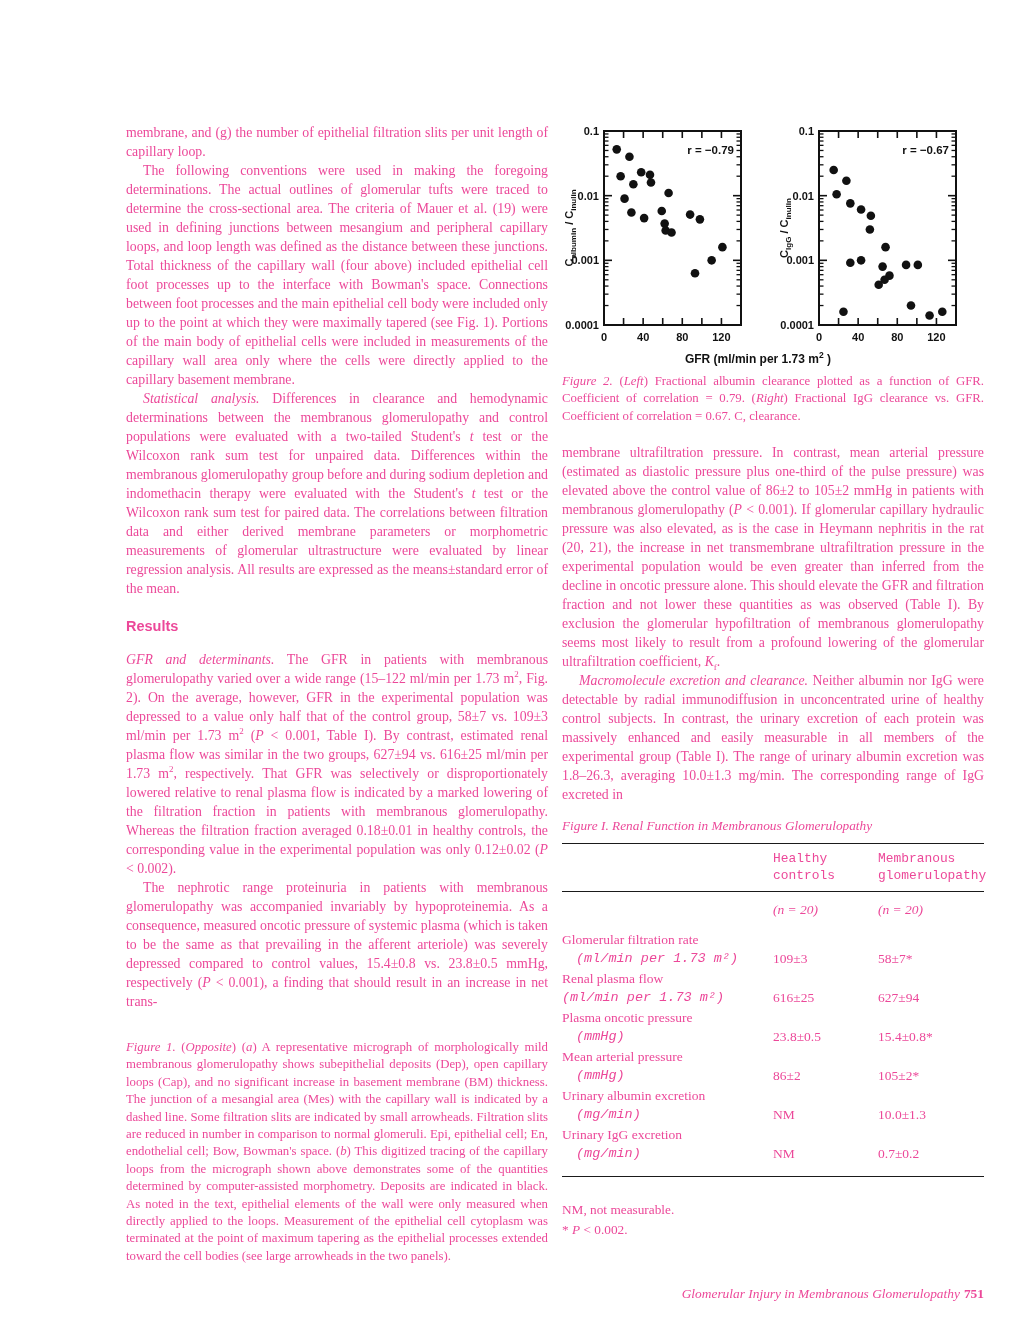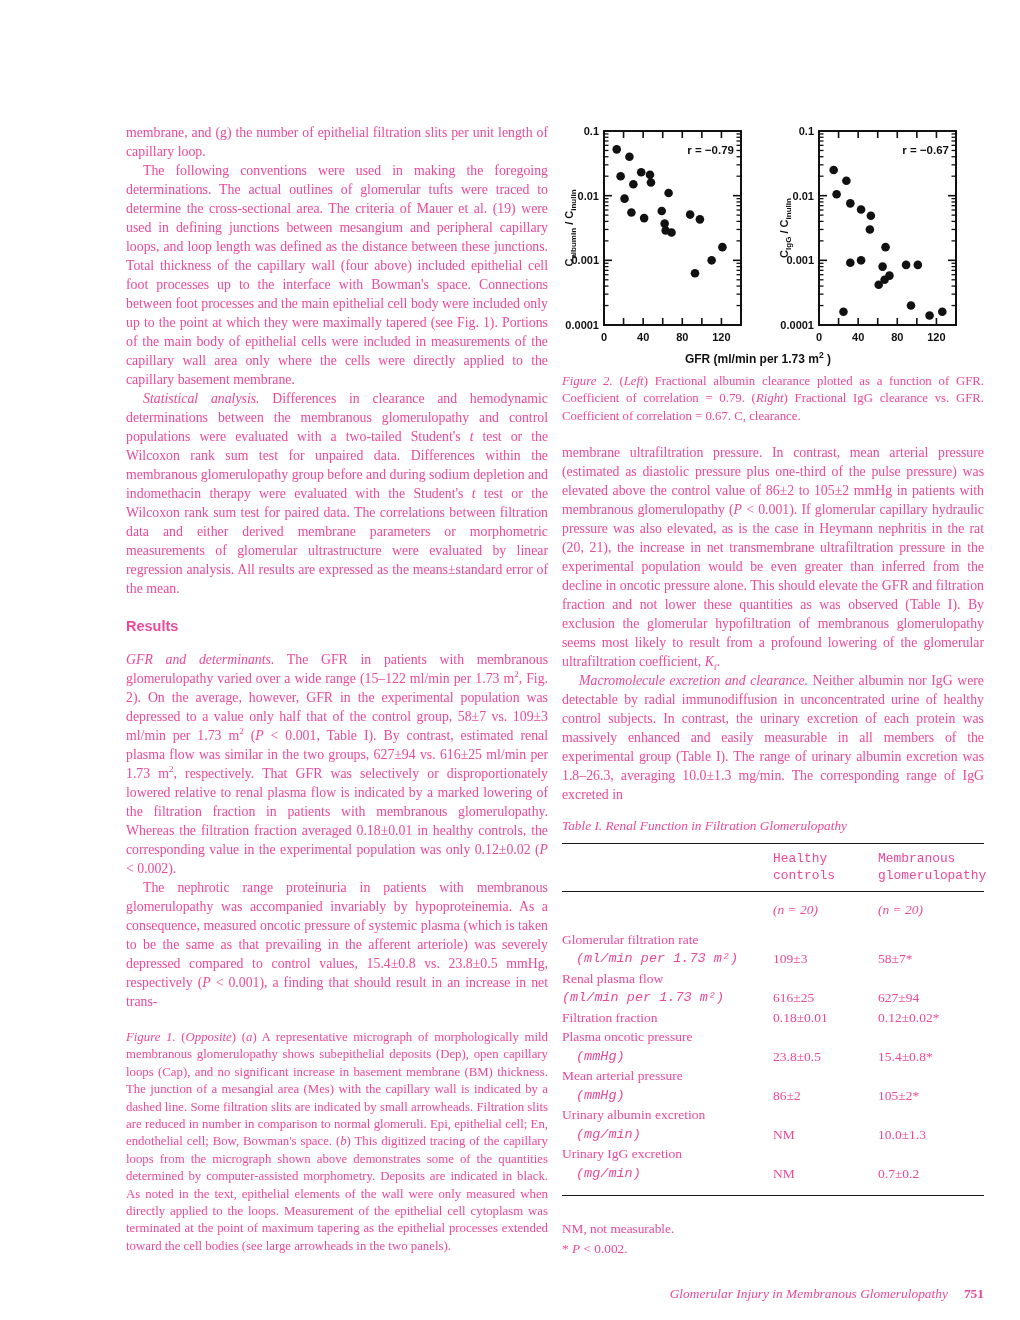--- a/index.html
+++ b/index.html
@@ -6,21 +6,21 @@
   .page{position:relative;width:1020px;height:1320px;background:#ffffff;overflow:hidden;
         font-family:"Liberation Serif",serif;color:#ec4899;}
   .columns{position:absolute;left:126px;top:123px;width:858px;display:flex;gap:14px;}
   .col{width:422px;}
   p{margin:0;}
   .body{font-size:13.8px;line-height:19px;text-align:justify;hyphens:auto;}
   .indent{text-indent:17px;}
   .results-heading{font-family:"Liberation Sans",sans-serif;font-weight:bold;font-size:14.5px;
                    margin:20px 0 16px 0;}
   .caption{font-size:12.8px;line-height:17.4px;text-align:justify;hyphens:auto;}
-  .fig1cap{margin-top:18px;}
+  .fig1cap{margin-top:28px;}
   .fig2cap{margin-top:4px;}
   .aftercap{margin-top:18px;}
   sup,sub{font-size:0.65em;line-height:0;}
   .figure{width:422px;height:246px;}
   
   .tablewrap{margin-top:14px;font-size:13.5px;}
   .table-title{font-style:italic;font-size:13.3px;margin-bottom:9px;}
   .rule{border-top:1.6px solid #1a1a1a;}
   .trow{display:grid;grid-template-columns:1fr 105px 112px;line-height:19.5px;}
   .thead{padding:7px 0 7px 0;font-family:Liberation Mono, monospace;}
@@ -28,21 +28,21 @@
   .nrow{padding:8px 0 10px 0;}
   .it{font-style:italic;}
   .tv{padding-left:6px;}
   .tunit{font-style:italic;font-family:Liberation Mono, monospace;}
   .ind{padding-left:14px;}
   .brule{margin-top:12px;}
   .fnote{font-size:13.3px;line-height:18px;margin-top:24px;}
   .fnote + .fnote{margin-top:2px;}
   
   .footer{position:absolute;left:562px;top:1286px;width:422px;display:flex;
-          justify-content:flex-end;align-items:baseline;gap:16px;font-size:13.4px;}
+          justify-content:flex-end;align-items:baseline;gap:4px;font-size:13.4px;}
   .ftitle{font-style:italic;}
   .fpage{font-weight:bold;}
   svg text{font-family:"Liberation Sans",sans-serif;font-weight:bold;fill:#111;}
 </style>
 </head>
 <body>
 
 <div class="page">
   <div class="columns">
 
@@ -254,21 +254,21 @@
               <circle cx="281.4642857142857" cy="188.80024112158355" r="4.3" fill="#111"></circle>
             </g>
             <text x="196" y="240" text-anchor="middle" font-size="12"><tspan dy="0" font-size="12">GFR (ml/min per 1.73 m</tspan><tspan dy="-5" font-size="8.5">2</tspan><tspan dy="5" font-size="12"> )</tspan></text>
           </svg>
       </div>
       <p class="caption fig2cap"><span style="font-style: italic;">Figure 2.</span><span> (</span><span style="font-style: italic;">Left</span><span>) Fractional albumin clearance plotted as a function of GFR. Coefficient of correlation = 0.79. (</span><span style="font-style: italic;">Right</span><span>) Fractional IgG clearance vs. GFR. Coefficient of correlation = 0.67. C, clearance.</span></p>
       <p class="body aftercap"><span>membrane ultrafiltration pressure. In contrast, mean arterial pressure (estimated as diastolic pressure plus one-third of the pulse pressure) was elevated above the control value of 86±2 to 105±2 mmHg in patients with membranous glomerulopathy (</span><span style="font-style: italic;">P</span><span> &lt; 0.001). If glomerular capillary hydraulic pressure was also elevated, as is the case in Heymann nephritis in the rat (20, 21), the increase in net transmembrane ultrafiltration pressure in the experimental population would be even greater than inferred from the decline in oncotic pressure alone. This should elevate the GFR and filtration fraction and not lower these quantities as was observed (Table I). By exclusion the glomerular hypofiltration of membranous glomerulopathy seems most likely to result from a profound lowering of the glomerular ultrafiltration coefficient, </span><span style="font-style: italic;">K</span><sub>f</sub><span>.</span></p>
       <p class="body indent"><span style="font-style: italic;">Macromolecule excretion and clearance.</span><span> Neither albumin nor IgG were detectable by radial immunodiffusion in unconcentrated urine of healthy control subjects. In contrast, the urinary excretion of each protein was massively enhanced and easily measurable in all members of the experimental group (Table I). The range of urinary albumin excretion was 1.8–26.3, averaging 10.0±1.3 mg/min. The corresponding range of IgG excreted in</span></p>
 
       <div class="tablewrap">
-        <div class="table-title">Table I. Renal Function in Filtration Glomerulopathy</div>
+        <div class="table-title">Figure I. Renal Function in Membranous Glomerulopathy</div>
         <div class="rule"></div>
         <div class="trow thead">
           <span class="tlabel"></span>
           <span class="th">Healthy
 controls</span>
           <span class="th">Membranous
 glomerulopathy</span>
         </div>
         <div class="rule"></div>
         <div class="trow nrow">
@@ -291,25 +291,20 @@
               <span class="tlabel">Renal plasma flow</span>
               <span class="tv"></span>
               <span class="tv"></span>
             </div>
             <div class="trow">
               <span class="tlabel tunit">(ml/min per 1.73 m²)</span>
               <span class="tv">616±25</span>
               <span class="tv">627±94</span>
             </div>
             <div class="trow">
-              <span class="tlabel">Filtration fraction</span>
-              <span class="tv">0.18±0.01</span>
-              <span class="tv">0.12±0.02*</span>
-            </div>
-            <div class="trow">
               <span class="tlabel">Plasma oncotic pressure</span>
               <span class="tv"></span>
               <span class="tv"></span>
             </div>
             <div class="trow">
               <span class="tlabel tunit ind">(mmHg)</span>
               <span class="tv">23.8±0.5</span>
               <span class="tv">15.4±0.8*</span>
             </div>
             <div class="trow">

